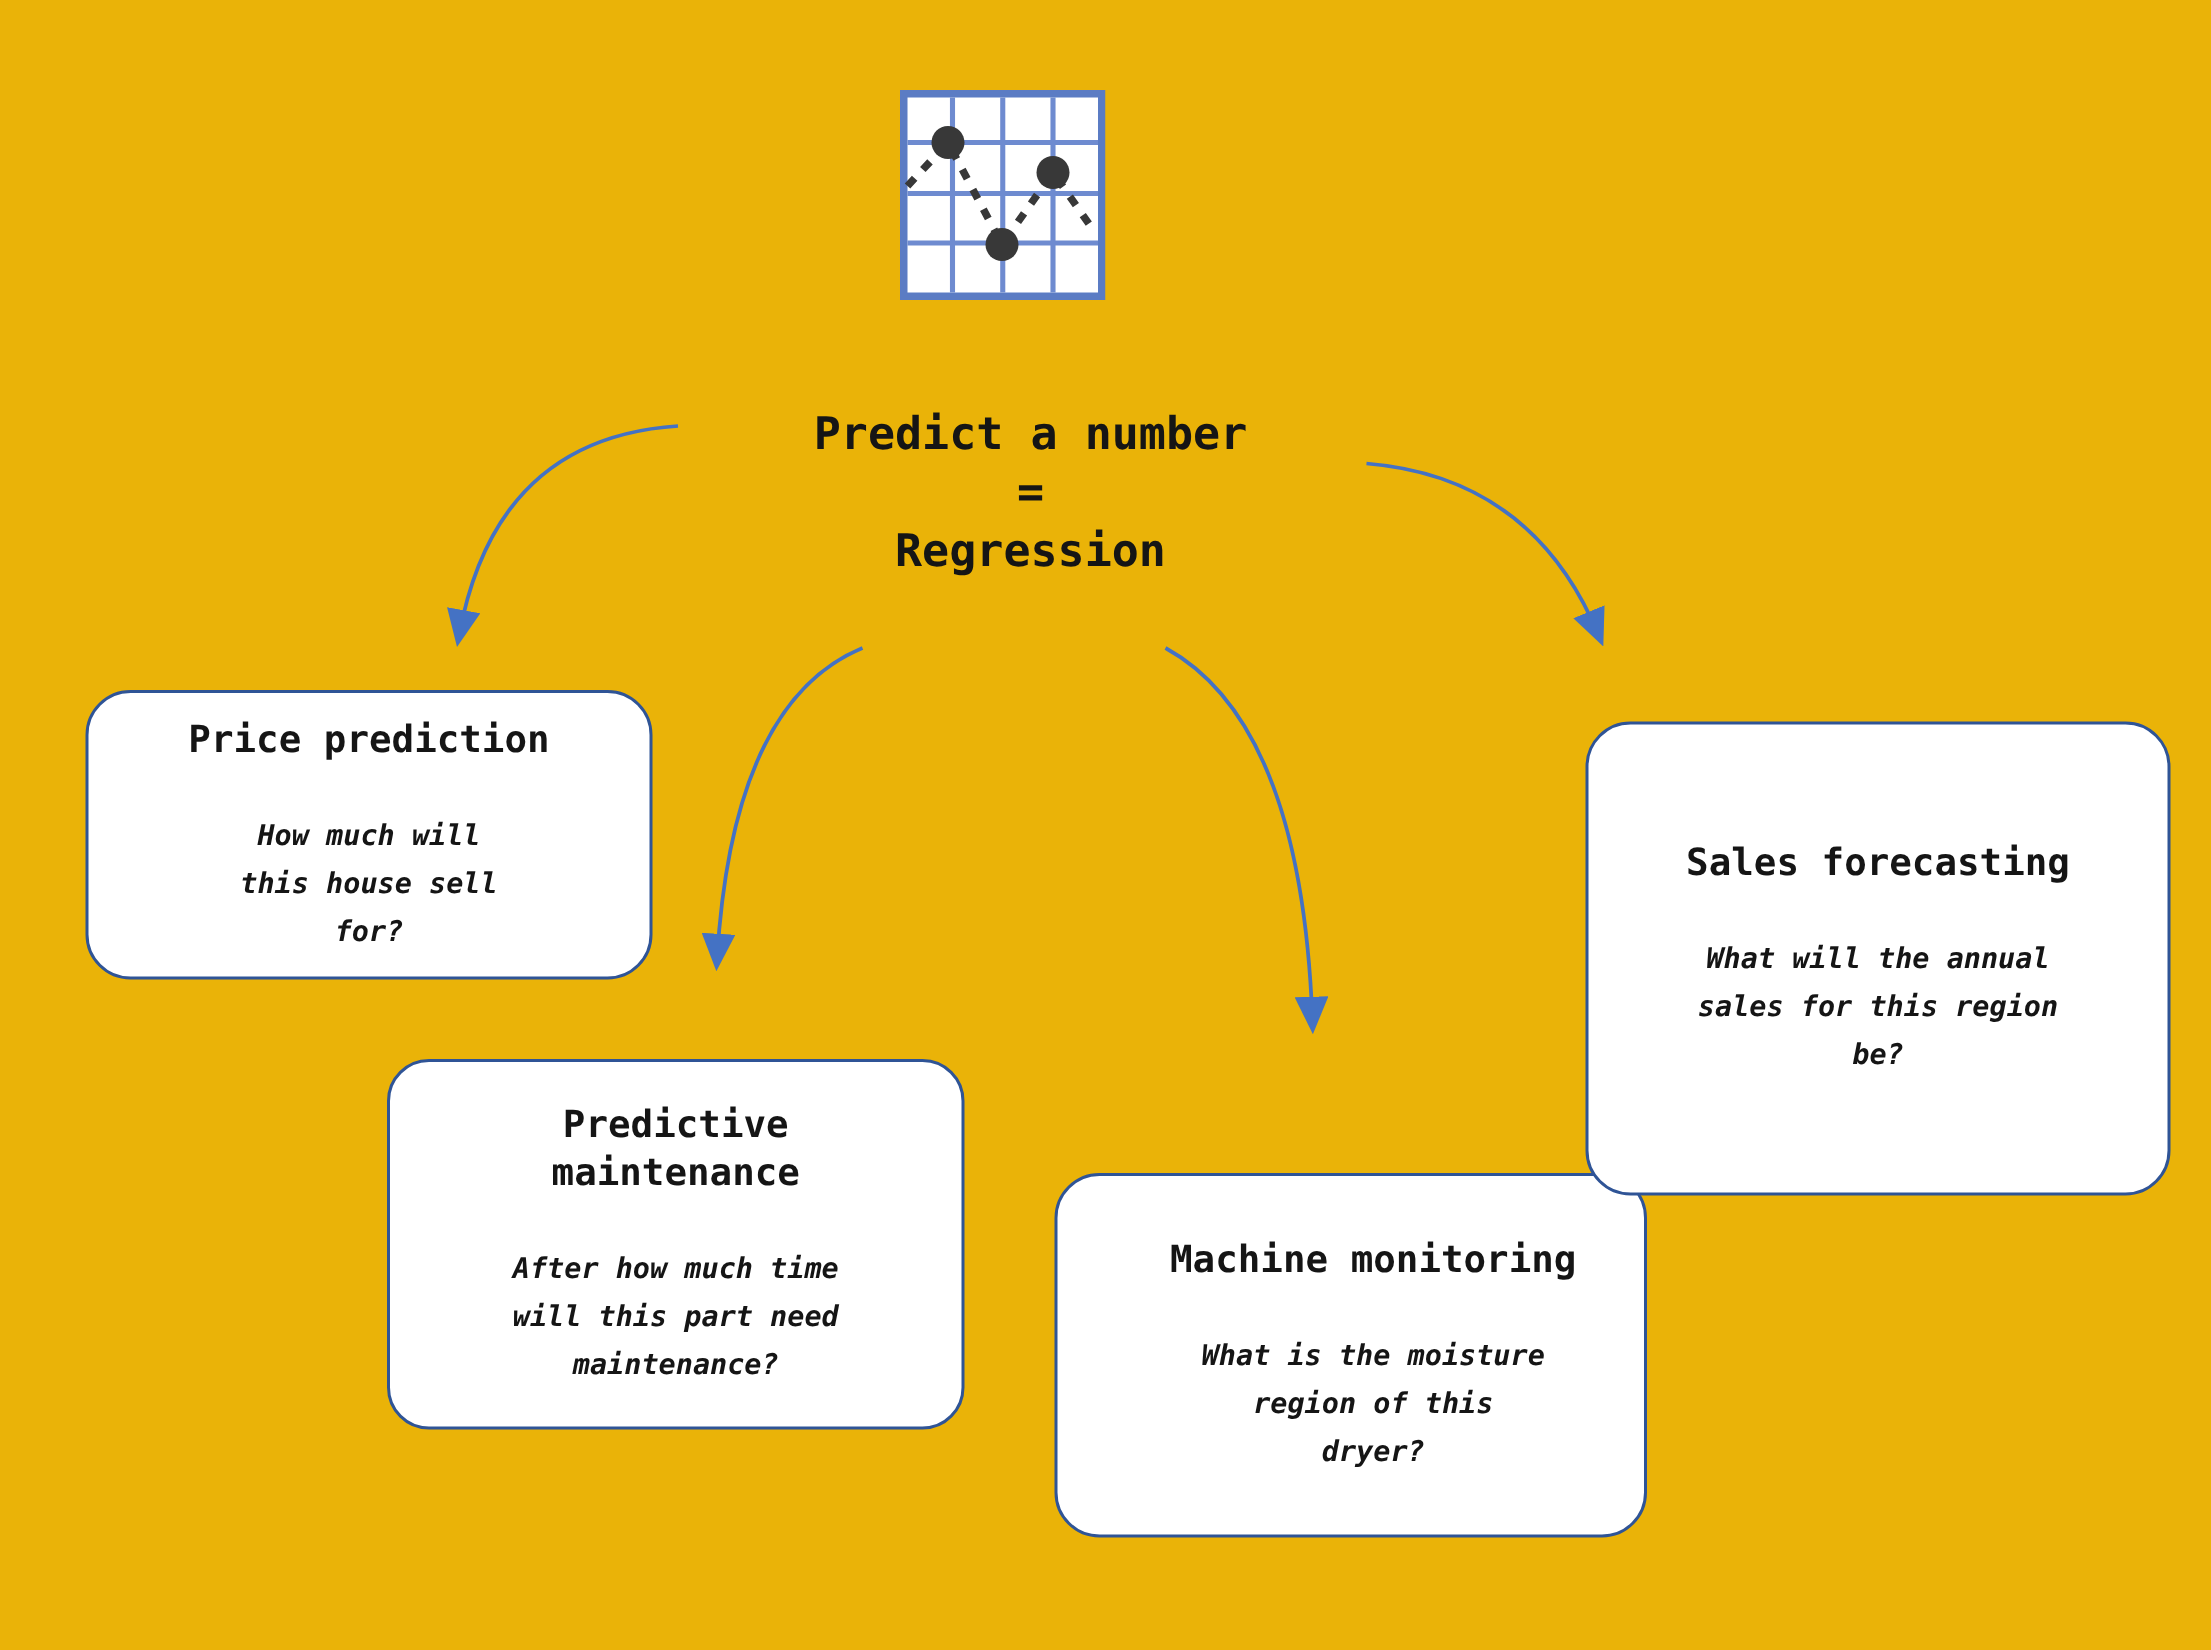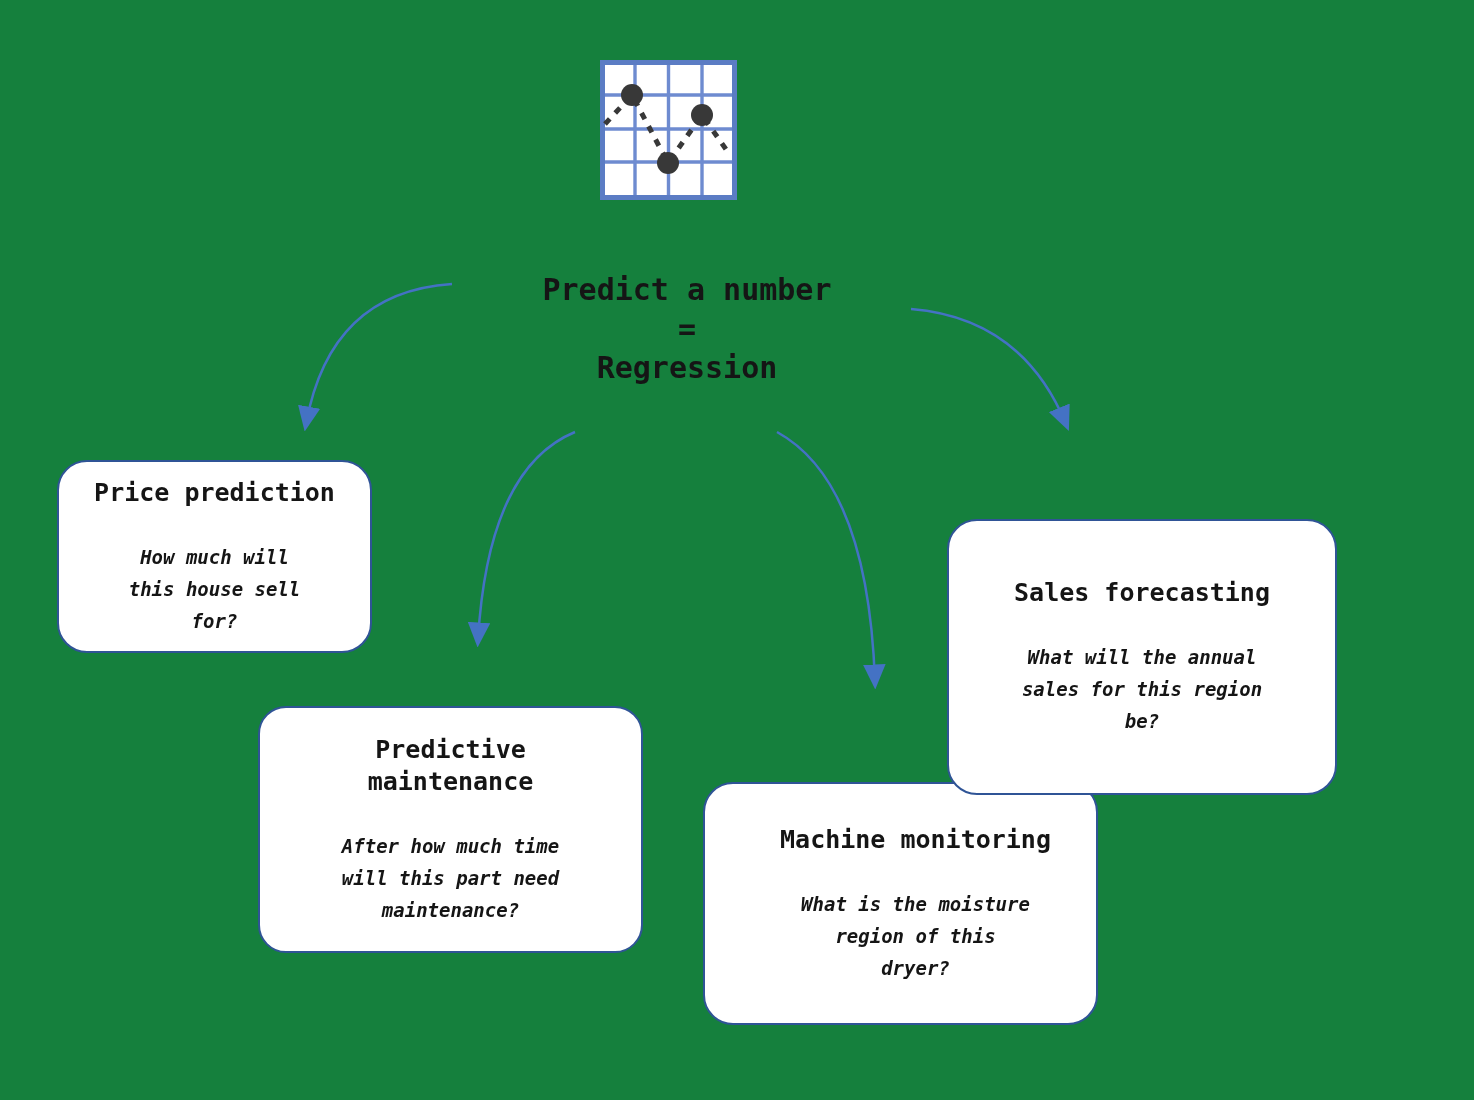--- a/index.html
+++ b/index.html
@@ -11,21 +11,21 @@
     --text-dark: #151515;
   }
   * { margin: 0; padding: 0; box-sizing: border-box; }
   html, body { background: #ffffff; }
   body { font-family: "DejaVu Sans Mono", "Liberation Mono", monospace; color: var(--text-dark); }
 
   .canvas {
     position: relative;
     width: 1474px;
     height: 1100px;
-    background: #15803d;
+    background: #eab308;
     overflow: hidden;
   }
 
   .chart-icon {
     position: absolute;
     left: 600px;
     top: 60px;
     width: 137px;
     height: 140px;
   }
@@ -79,24 +79,24 @@
     margin-bottom: 32px;
   }
   .box-question {
     font-size: 19px;
     font-style: italic;
     font-weight: bold;
     line-height: 32px;
     white-space: pre-line;
   }
 
-  .box-price        { left: 57px;   top: 460px; width: 315px; height: 193px; }
+  .box-price        { left: 57px;   top: 460px; width: 378px; height: 193px; }
   .box-maintenance  { left: 258px;  top: 706px; width: 385px; height: 247px; border-radius: 28px; }
   .box-monitoring   { left: 703px;  top: 782px; width: 395px; height: 243px; padding-left: 40px; }
-  .box-sales        { left: 947px; top: 481px; width: 390px; height: 276px; margin-top: 38px; }
+  .box-sales        { left: 1057px; top: 481px; width: 390px; height: 316px; }
 </style>
 </head>
 <body>
 
 <div class="canvas">
 
   <svg class="chart-icon" viewBox="0 0 137 140" aria-hidden="true">
     <rect class="icon-frame" x="2.5" y="2.5" width="132" height="135"></rect>
     <g>
       <line class="icon-grid-line" x1="35" y1="5" x2="35" y2="135"></line>

